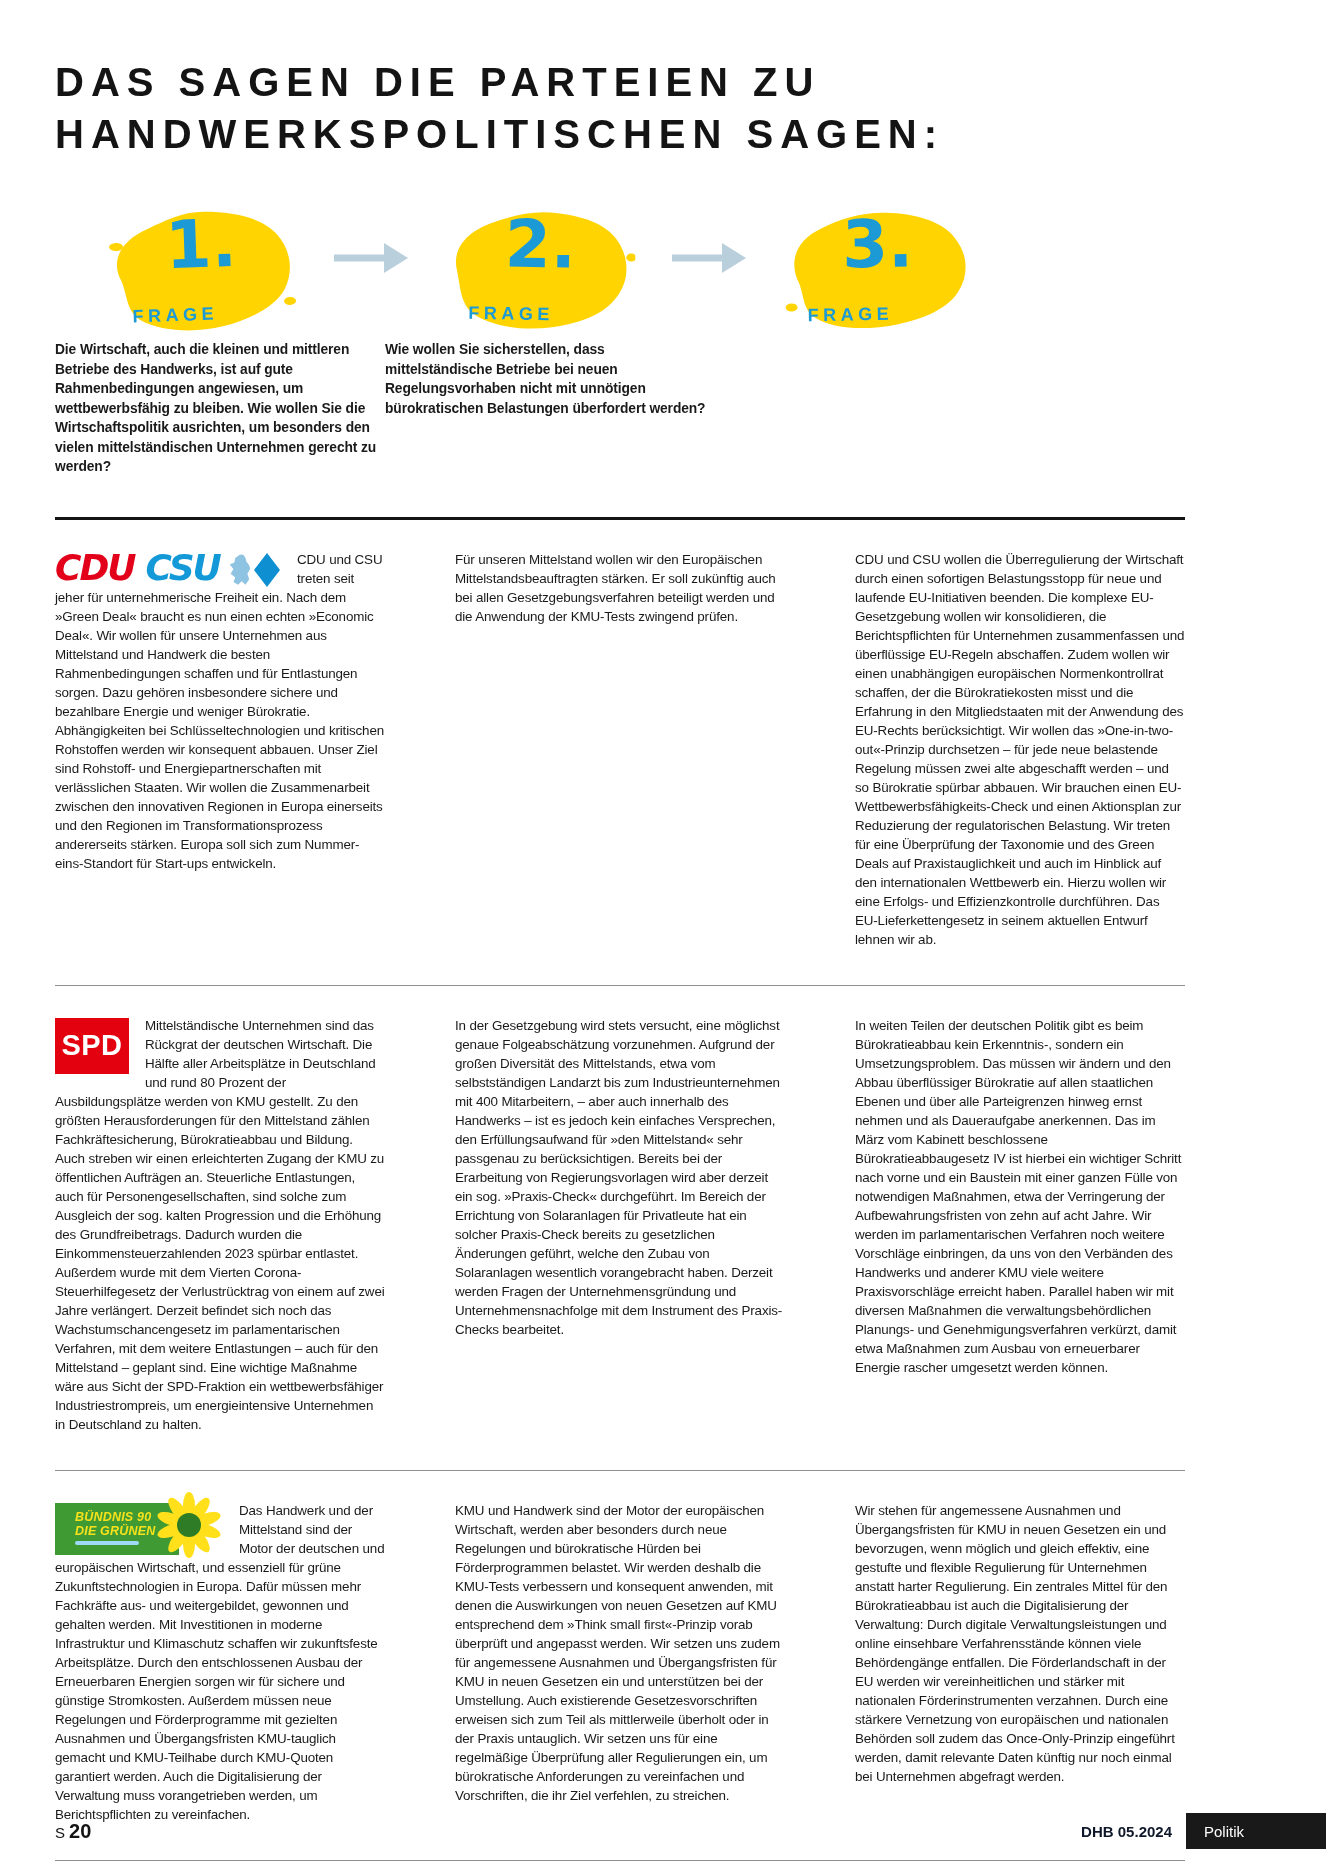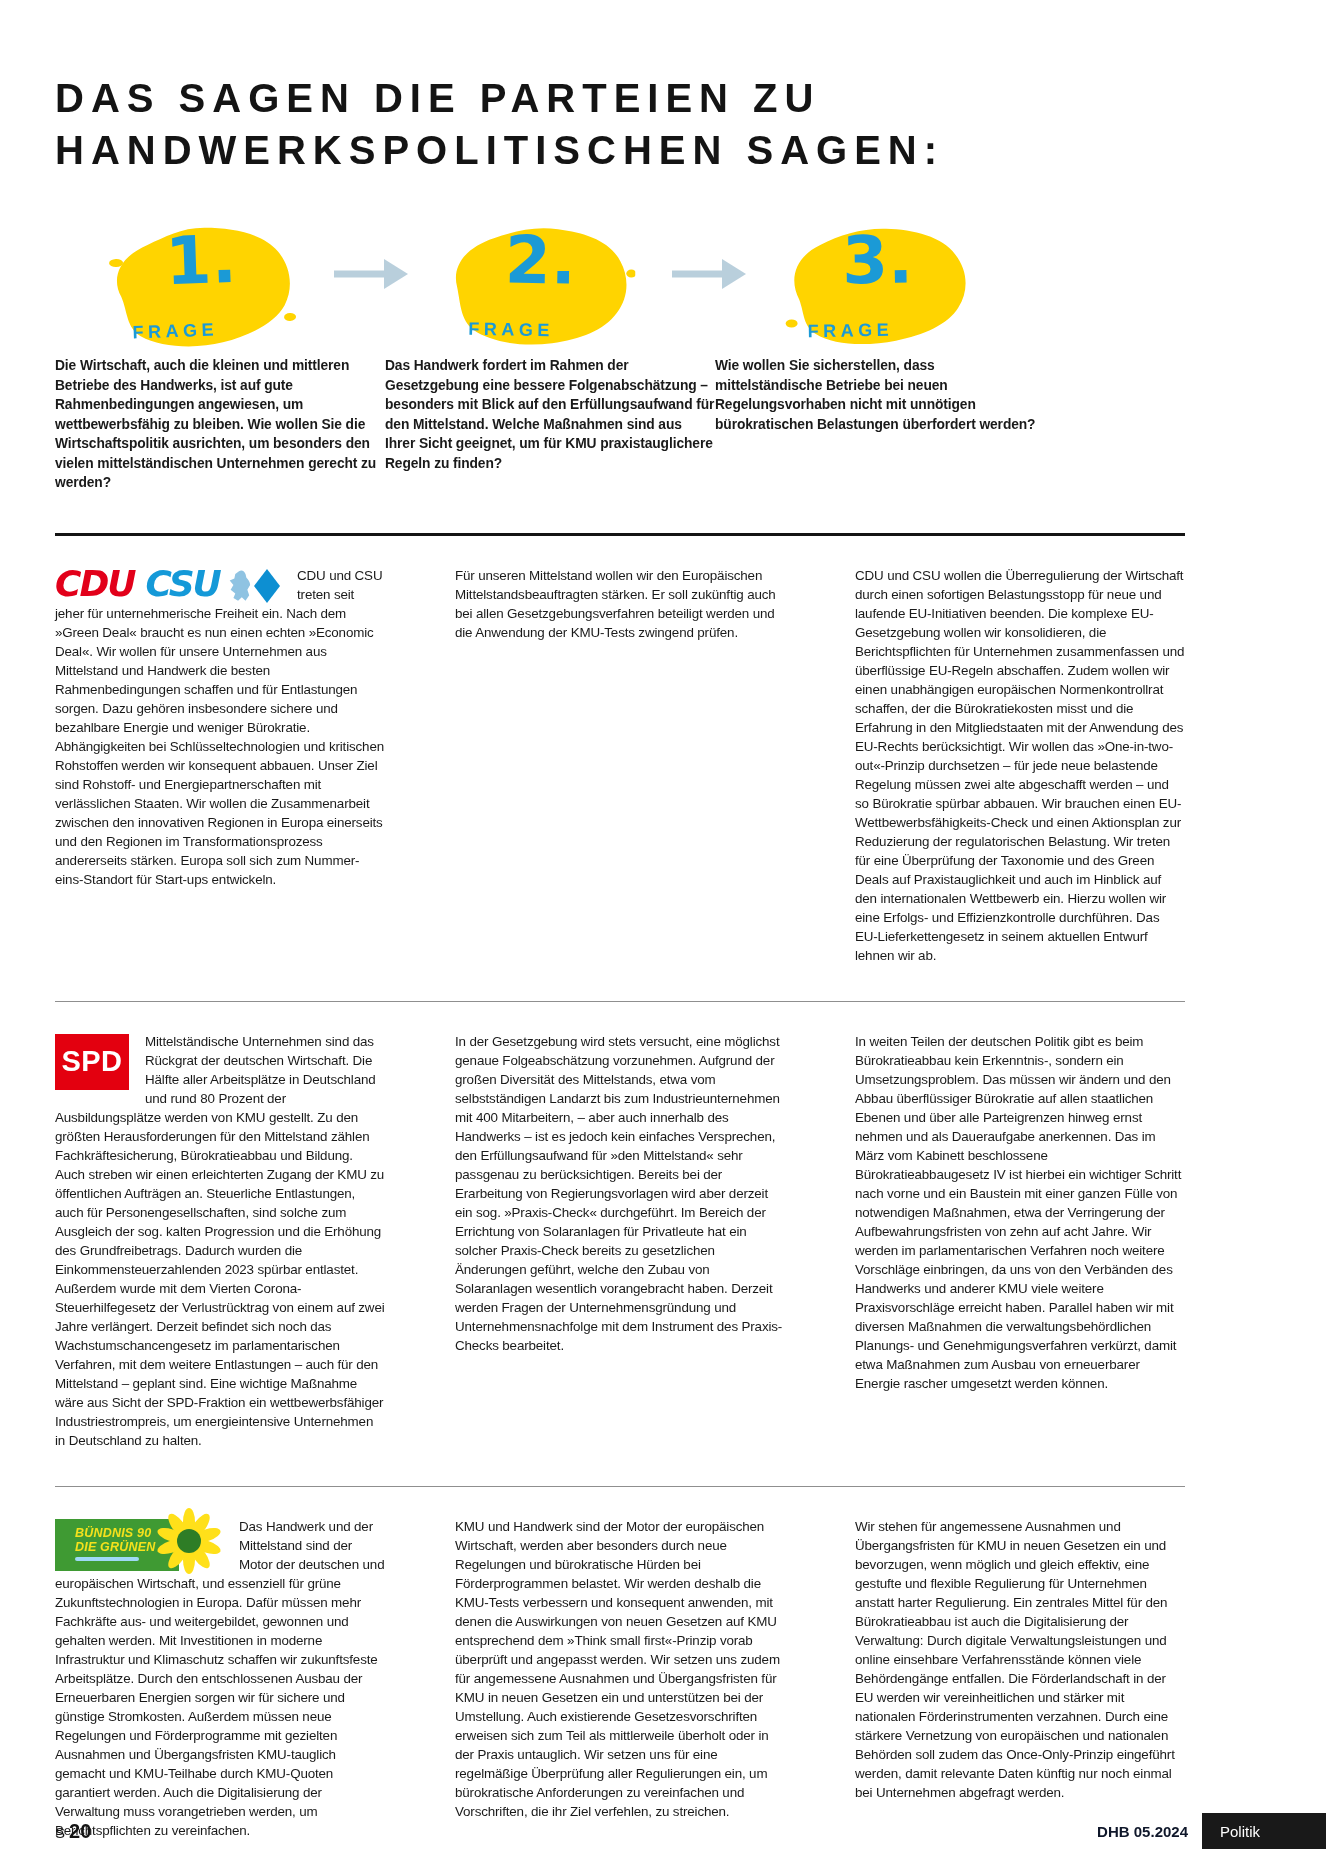--- a/index.html
+++ b/index.html
@@ -5,21 +5,21 @@
   html,body { margin:0; padding:0; background:#e8e8e8; }
   .page {
     position:relative; width:1326px; height:1875px; margin:0 auto;
     background:#ffffff; overflow:hidden;
     font-family:"Liberation Sans", sans-serif; color:#1a1a1a;
   }
   .content { width:1130px; margin-left:55px; }
 
   
   .title {
-    padding-top:72px; font-size:40px; font-weight:700; letter-spacing:7px;
+    padding-top:56px; font-size:40px; font-weight:700; letter-spacing:7px;
     line-height:52px; color:#141414;
   }
 
   
   .badges { display:flex; align-items:center; margin-top:44px; height:136px; }
   .badge { position:relative; width:190px; height:132px; flex:0 0 auto; }
   .badge-1 { margin-left:52px; transform:rotate(-2deg); }
   .badge-2 { transform:rotate(1deg); }
   .badge-3 { transform:rotate(-1deg); }
   .splash-svg { position:absolute; inset:0; }
@@ -86,21 +86,21 @@
   }
   .sunflower-icon { position:absolute; left:96px; top:-16px; }
 
   
   .footer { position:absolute; left:0; right:0; bottom:26px; height:36px; }
   .page-num { position:absolute; left:55px; bottom:6px; font-size:15px; color:#141414; }
   .page-num .n { font-size:20px; font-weight:bold; margin-left:4px; }
   .f-right { position:absolute; right:0; bottom:0; display:flex; align-items:center; height:36px; }
   .issue { font-weight:bold; font-size:15px; margin-right:14px; color:#0f172a; }
   .section-box {
-    background:#191919; color:#ffffff; height:36px; width:124px;
+    background:#191919; color:#ffffff; height:36px; width:140px;
     display:flex; align-items:center; padding-left:18px; box-sizing:border-box;
     font-size:15px;
   }
 </style>
 </head>
 <body>
 
 <div class="page">
   <div class="content">
 
@@ -146,21 +146,20 @@
           <ellipse fill="#ffd400" cx="8" cy="100" rx="6" ry="4"></ellipse>
         </svg>
         <div class="num">3.</div>
         <div class="frage">FRAGE</div>
       </div>
 
     </div>
 
     <div class="questions">
       <div class="question">Die Wirtschaft, auch die kleinen und mittleren Betriebe des Handwerks, ist auf gute Rahmenbedingungen angewiesen, um wettbewerbsfähig zu bleiben. Wie wollen Sie die Wirtschaftspolitik ausrichten, um besonders den vielen mittelständischen Unternehmen gerecht zu werden?</div>
-      <div class="question">Das Handwerk fordert im Rahmen der Gesetzgebung eine bessere Folgenabschätzung – besonders mit Blick auf den Erfüllungsaufwand für den Mittelstand. Welche Maßnahmen sind aus Ihrer Sicht geeignet, um für KMU praxistauglichere Regeln zu finden?</div>
       <div class="question">Wie wollen Sie sicherstellen, dass mittelständische Betriebe bei neuen Regelungsvorhaben nicht mit unnötigen bürokratischen Belastungen überfordert werden?</div>
     </div>
 
     <div class="rows">
 
       <div class="party-row">
         <div class="answer">
           <span class="logo-cducsu">
             <span class="word cdu">CDU</span>
             <span class="word csu">CSU</span>

